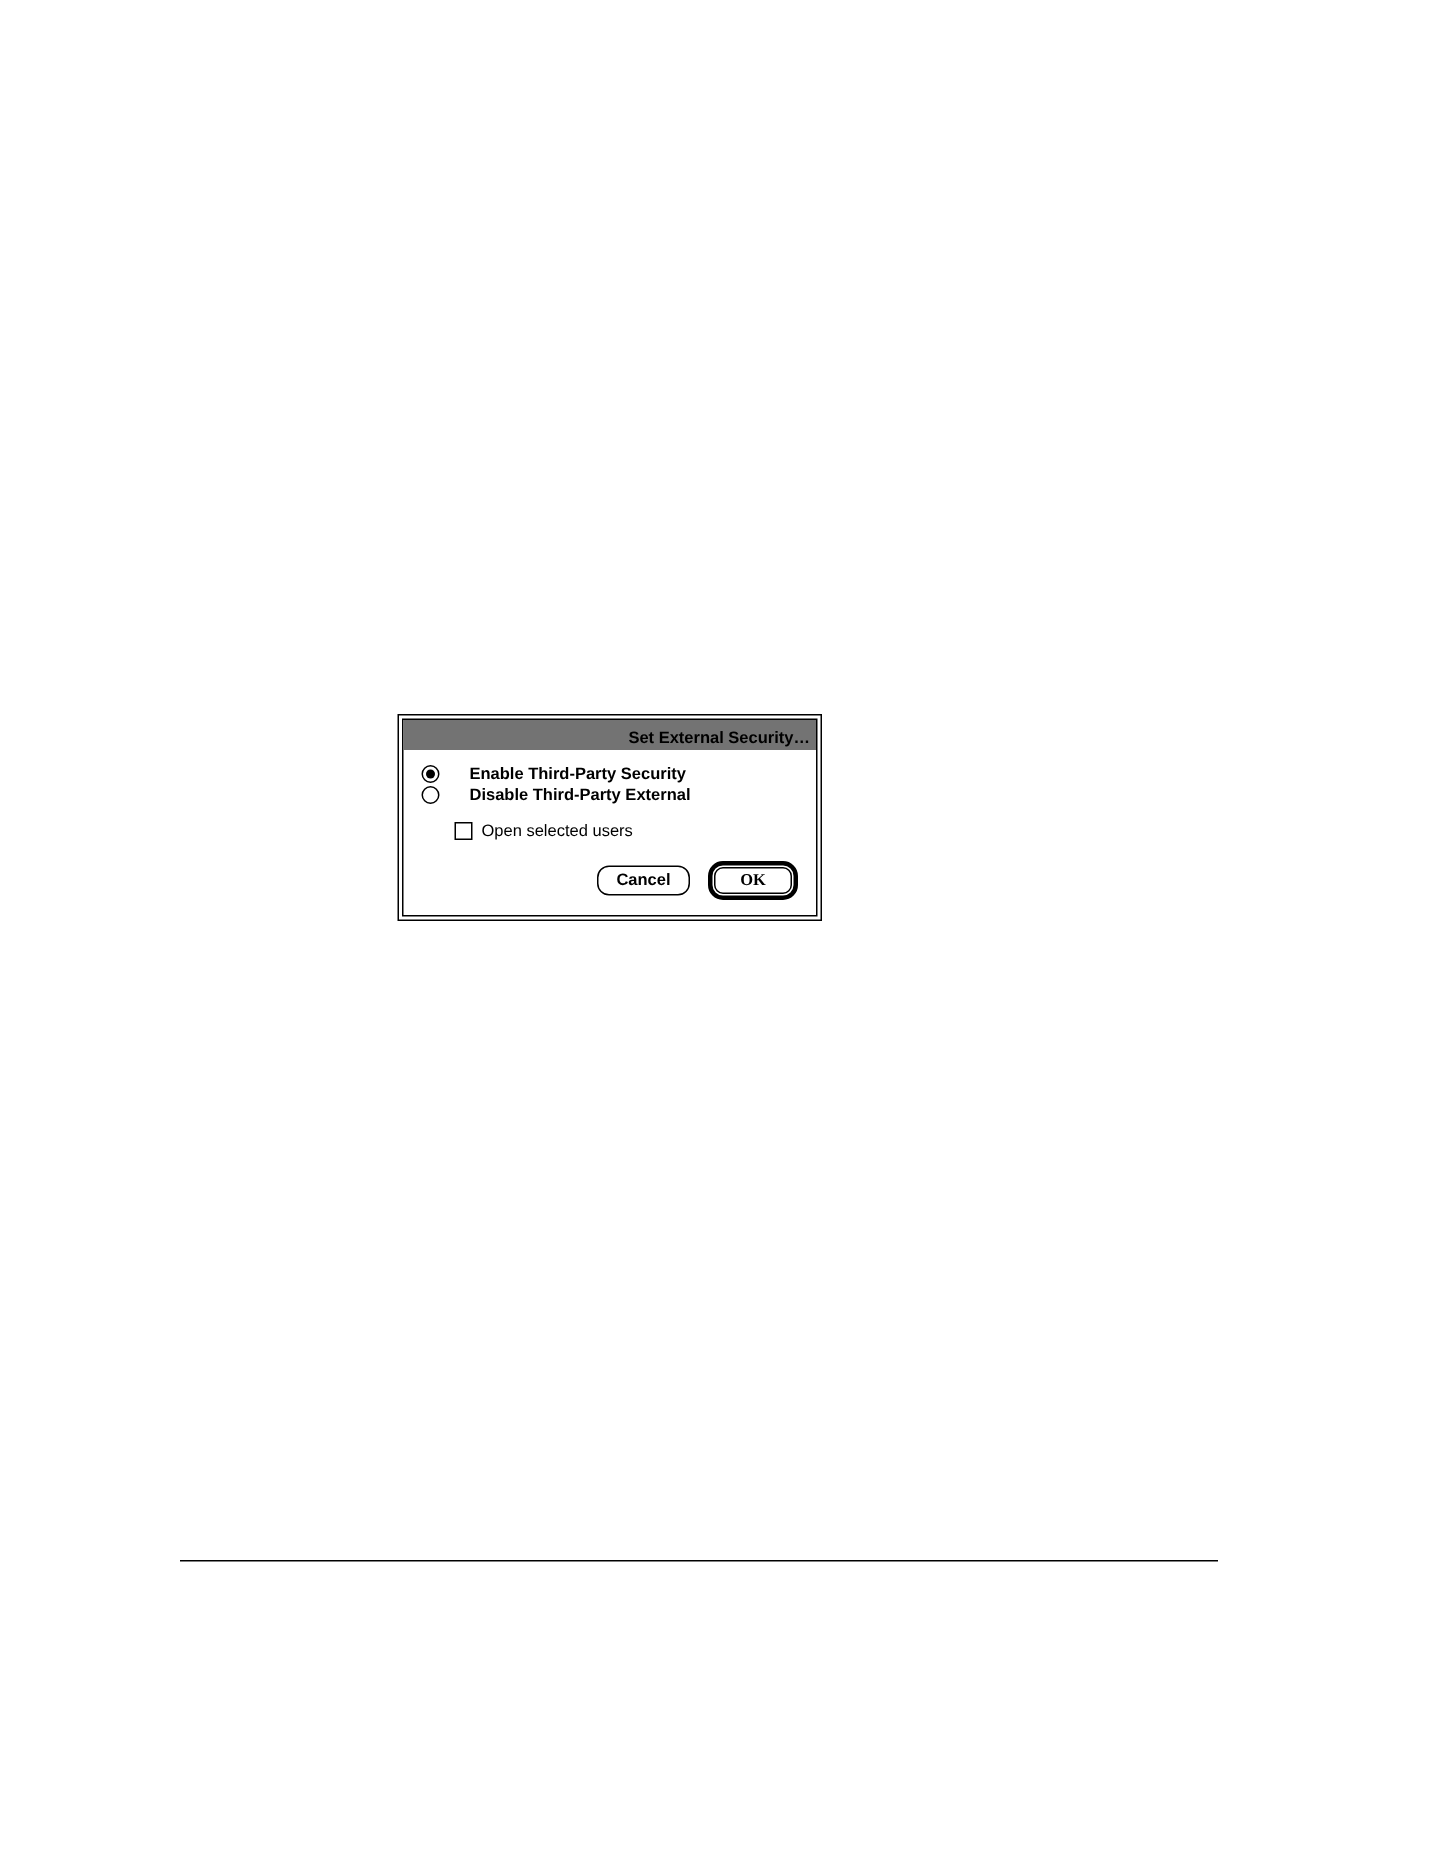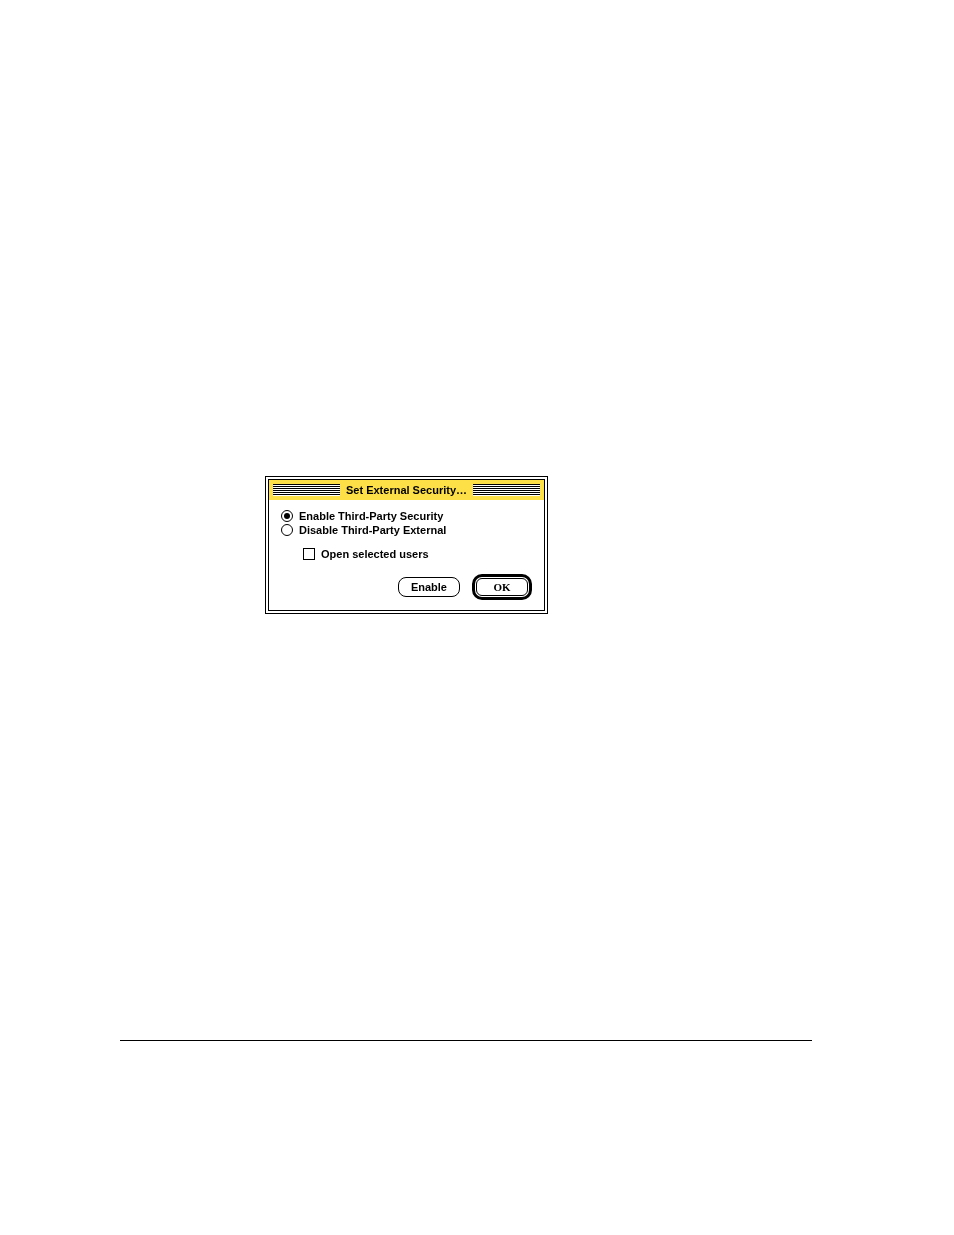--- a/index.html
+++ b/index.html
@@ -21,25 +21,26 @@
       width: 283px;
       background: white;
       border: 1px solid black;
     }
     .dialog-inner {
       border: 1px solid black;
       margin: 2px;
     }
     .titlebar {
       display: flex;
-      align-items: center;
+      align-items: flex-end;
       height: 20px;
-      background: #fde047;
+      background: #737373;
       padding: 0 4px;
       gap: 6px;
+      flex-direction: column;
     }
     .titlebar-lines {
       flex: 1;
       height: 12px;
       background: repeating-linear-gradient(
         to bottom,
         black 0px,
         black 1px,
         white 1px,
         white 2px
@@ -53,21 +54,21 @@
     }
     .dialog-body {
       padding: 10px 12px 10px 12px;
     }
     .radio-group {
       margin-bottom: 12px;
     }
     .radio-row {
       display: flex;
       align-items: center;
-      gap: 6px;
+      gap: 20px;
       margin-bottom: 2px;
       cursor: pointer;
     }
     .radio-circle {
       width: 12px;
       height: 12px;
       border: 1px solid black;
       border-radius: 50%;
       display: flex;
       align-items: center;
@@ -94,21 +95,21 @@
       cursor: pointer;
     }
     .checkbox-box {
       width: 12px;
       height: 12px;
       border: 1px solid black;
       flex-shrink: 0;
     }
     .checkbox-label {
       font-size: 11px;
-      font-weight: bold;
+      font-weight: normal;
     }
     .button-row {
       display: flex;
       justify-content: flex-end;
       gap: 12px;
       align-items: center;
     }
     .btn {
       font-size: 11px;
       font-weight: bold;
@@ -161,21 +162,21 @@
         <div class="radio-row">
           <div class="radio-circle"></div>
           <div class="radio-label">Disable Third-Party External</div>
         </div>
       </div>
       <div class="checkbox-row">
         <div class="checkbox-box"></div>
         <div class="checkbox-label">Open selected users</div>
       </div>
       <div class="button-row">
-        <div class="btn">Enable</div>
+        <div class="btn">Cancel</div>
         <div class="btn-default-wrap">
           <div class="btn">OK</div>
         </div>
       </div>
     </div>
   </div>
 </div>
 
 <div class="footer-rule"></div>
 

